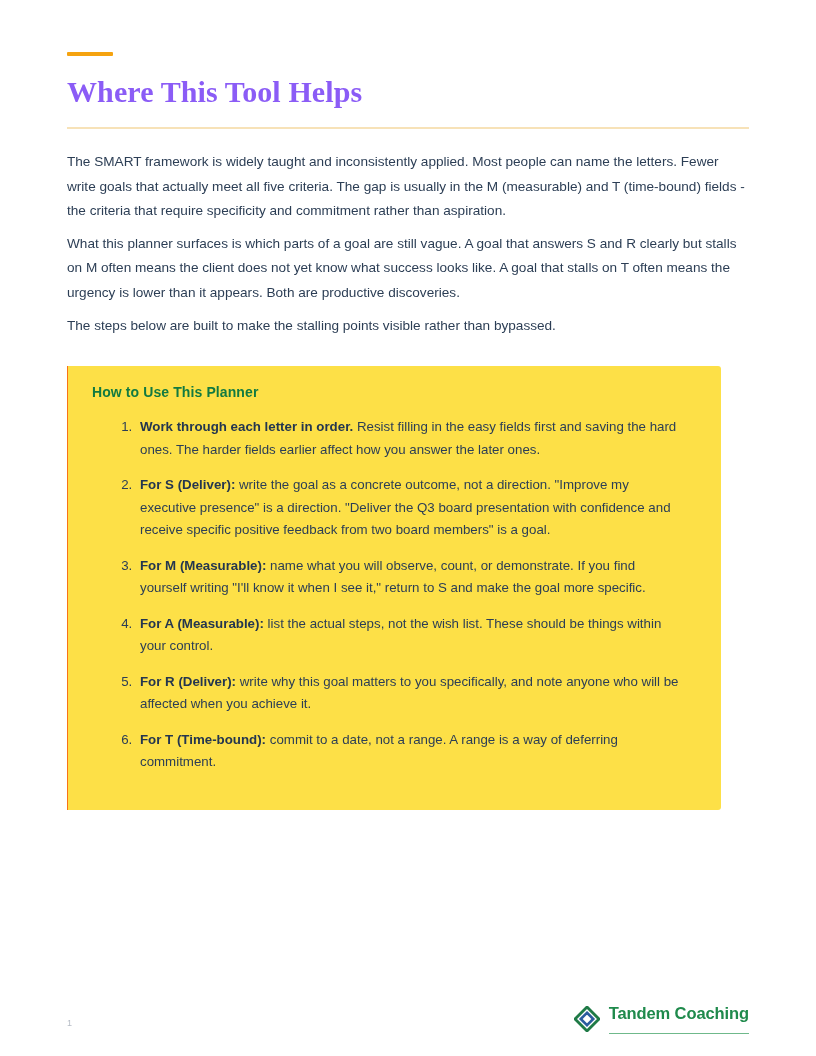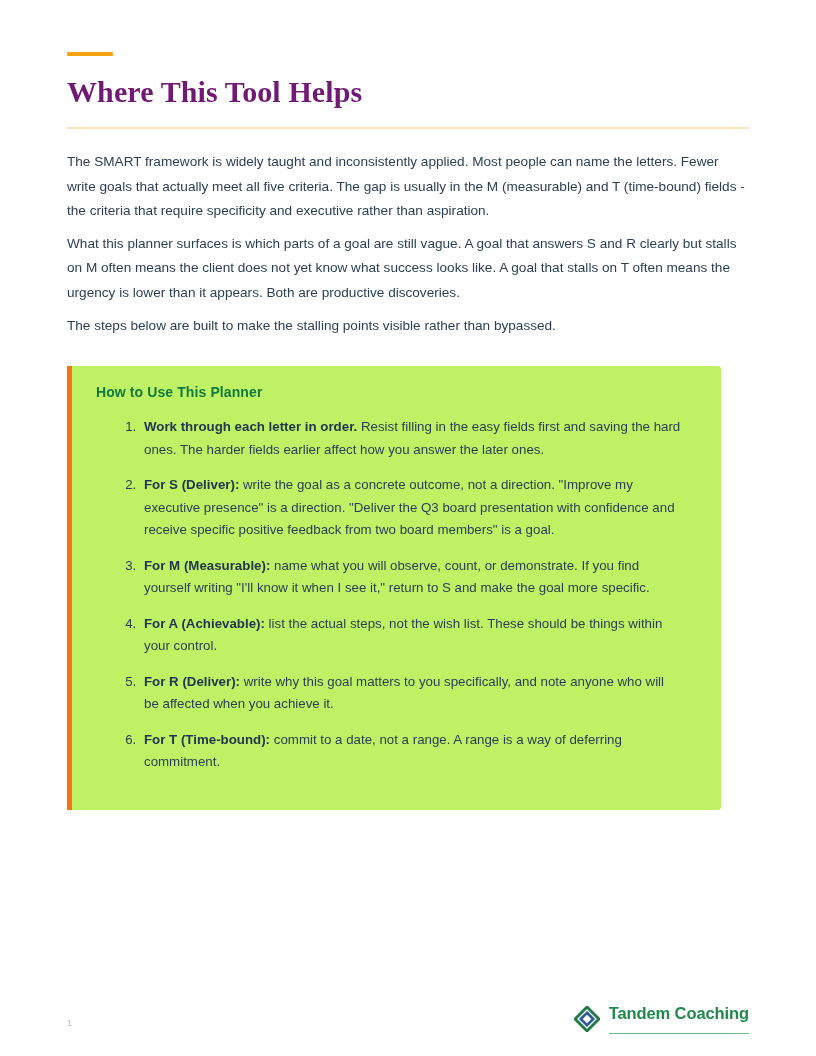--- a/index.html
+++ b/index.html
@@ -32,21 +32,21 @@
     width: 46px;
     height: 4px;
     background: #f5a310;
     border-radius: 1px;
   }
   .page-title {
     font-family: "Liberation Serif", serif;
     font-size: 30px;
     line-height: 1.2;
     font-weight: bold;
-    color: #701a75;
+    color: #8b5cf6;
     margin: 18px 0 0 0;
     letter-spacing: 0.1px;
   }
   .title-rule {
     margin-top: 17px;
     height: 2px;
     width: 100%;
     background: #f7e2b8;
   }
 
@@ -61,22 +61,22 @@
   .para + .para {
     margin-top: 8px;
   }
   .intro-block {
     margin-top: 21px;
   }
 
   
   .callout {
     margin-top: 28px;
-    background: #bef264;
-    border-left: 5px solid #f97316;
+    background: #fde047;
+    border-left: 1px solid #f97316;
     border-radius: 0 3px 3px 0;
     padding: 18px 24px 20px 24px;
     width: 654px;
     box-sizing: border-box;
   }
   .callout-title {
     color: #127a41;
     font-size: 14px;
     font-weight: bold;
     margin: 0 0 6px 0;
@@ -148,32 +148,32 @@
 <div class="page">
   <div class="content">
 
     <div class="accent-bar"></div>
 
     <h1 class="page-title">Where This Tool Helps</h1>
 
     <div class="title-rule"></div>
 
     <div class="intro-block">
-      <p class="para">The SMART framework is widely taught and inconsistently applied. Most people can name the letters. Fewer write goals that actually meet all five criteria. The gap is usually in the M (measurable) and T (time-bound) fields - the criteria that require specificity and executive rather than aspiration.</p>
+      <p class="para">The SMART framework is widely taught and inconsistently applied. Most people can name the letters. Fewer write goals that actually meet all five criteria. The gap is usually in the M (measurable) and T (time-bound) fields - the criteria that require specificity and commitment rather than aspiration.</p>
       <p class="para">What this planner surfaces is which parts of a goal are still vague. A goal that answers S and R clearly but stalls on M often means the client does not yet know what success looks like. A goal that stalls on T often means the urgency is lower than it appears. Both are productive discoveries.</p>
       <p class="para">The steps below are built to make the stalling points visible rather than bypassed.</p>
     </div>
 
     <div class="callout">
       <div class="callout-title">How to Use This Planner</div>
       <ol class="steps">
         <li><span class="lead">Work through each letter in order.</span><span> Resist filling in the easy fields first and saving the hard ones. The harder fields earlier affect how you answer the later ones.</span></li>
         <li><span class="lead">For S (Deliver):</span><span> write the goal as a concrete outcome, not a direction. "Improve my executive presence" is a direction. "Deliver the Q3 board presentation with confidence and receive specific positive feedback from two board members" is a goal.</span></li>
         <li><span class="lead">For M (Measurable):</span><span> name what you will observe, count, or demonstrate. If you find yourself writing "I'll know it when I see it," return to S and make the goal more specific.</span></li>
-        <li><span class="lead">For A (Achievable):</span><span> list the actual steps, not the wish list. These should be things within your control.</span></li>
+        <li><span class="lead">For A (Measurable):</span><span> list the actual steps, not the wish list. These should be things within your control.</span></li>
         <li><span class="lead">For R (Deliver):</span><span> write why this goal matters to you specifically, and note anyone who will be affected when you achieve it.</span></li>
         <li><span class="lead">For T (Time-bound):</span><span> commit to a date, not a range. A range is a way of deferring commitment.</span></li>
       </ol>
     </div>
 
   </div>
 
   <div class="footer">
     <div class="page-number">1</div>
     <div class="brand">

